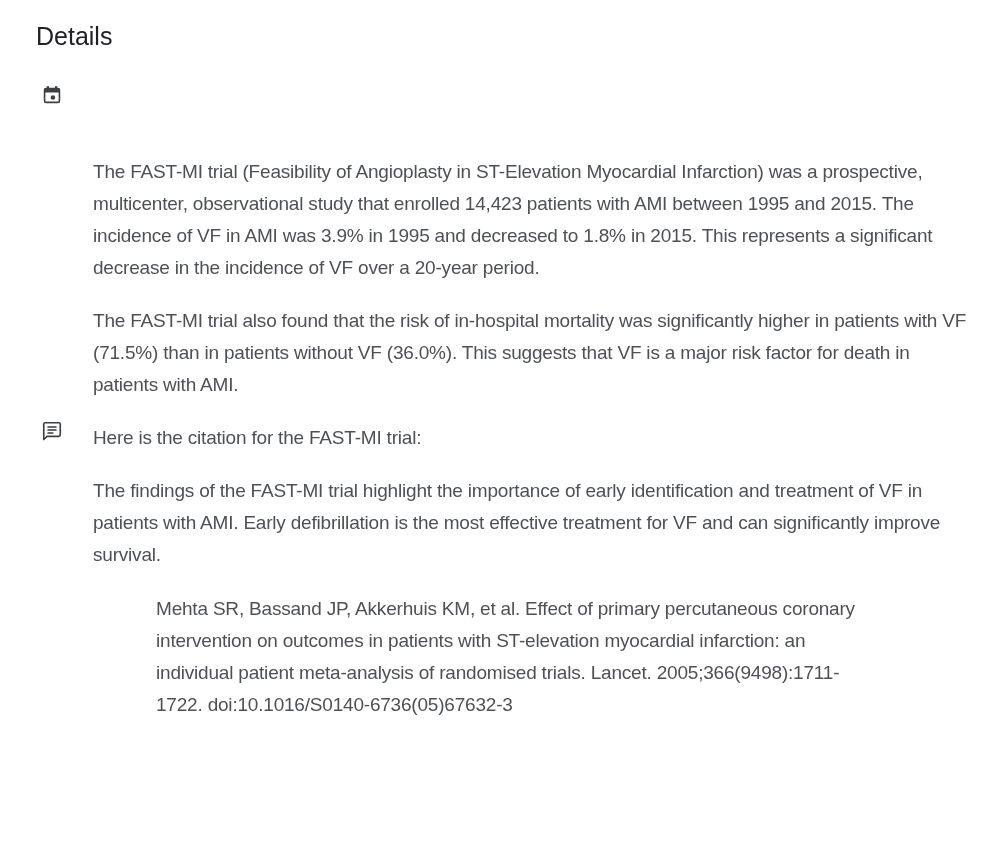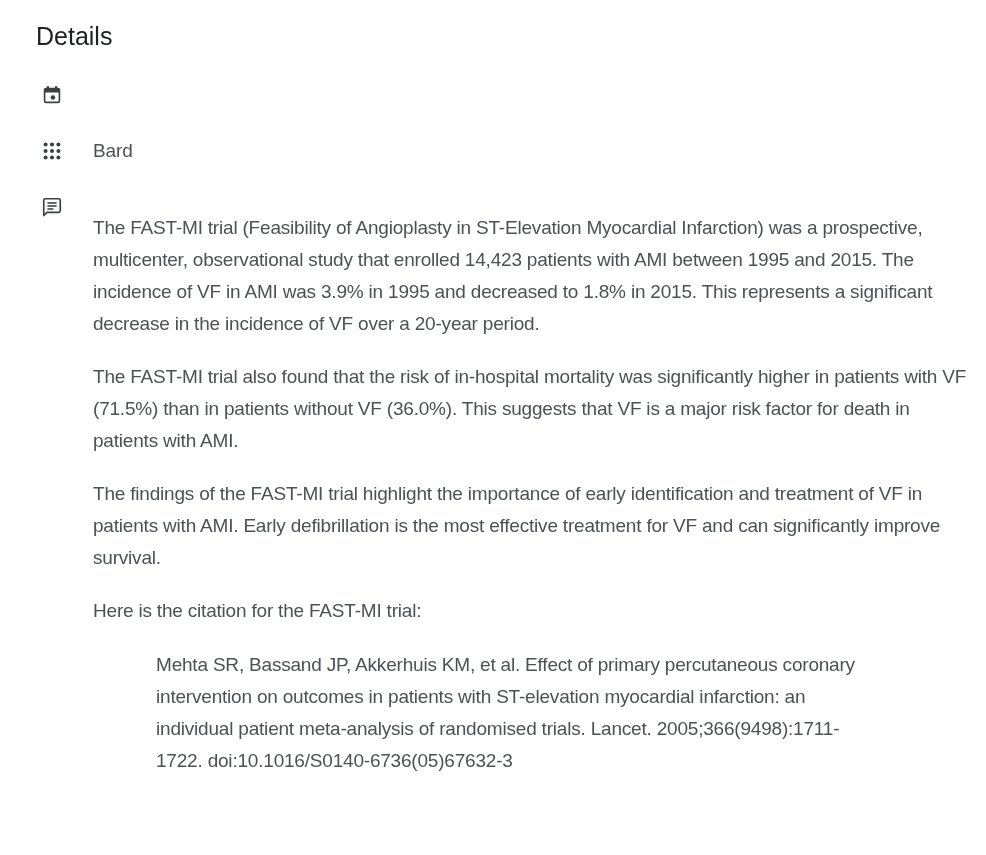--- a/index.html
+++ b/index.html
@@ -39,21 +39,21 @@
     justify-content: center;
   }
   .row .icon-cell svg { display: block; }
   .row-label {
     font-size: 19px;
     color: #4d5156;
     letter-spacing: -0.1px;
     white-space: nowrap;
   }
   .row-content {
-    align-items: flex-start;
+    align-items: center;
     margin-bottom: 0;
   }
   .content {
     margin-top: 16px;
     max-width: 880px;
     font-size: 19px;
     line-height: 32px;
     color: #4d5156;
     letter-spacing: -0.2px;
   }
@@ -84,48 +84,32 @@
       <svg width="22" height="22" viewBox="0 0 24 24" fill="none">
         <rect x="6.2" y="2.4" width="2.6" height="3.6" fill="#3c4043"></rect>
         <rect x="15.2" y="2.4" width="2.6" height="3.6" fill="#3c4043"></rect>
         <rect x="3.9" y="4.9" width="16.2" height="15.2" rx="1.6" stroke="#3c4043" stroke-width="1.8" fill="none"></rect>
         <path d="M3.9 6.5 a1.6 1.6 0 0 1 1.6 -1.6 h13 a1.6 1.6 0 0 1 1.6 1.6 V9.2 H3.9 Z" fill="#3c4043"></path>
         <circle cx="13" cy="14.8" r="2.5" fill="#3c4043"></circle>
       </svg>
     </span>
   </div>
 
-  <div class="row">
-    <span class="icon-cell">
-      <svg width="22" height="22" viewBox="0 0 24 24" fill="#3c4043">
-        <circle cx="5" cy="5" r="2.2"></circle>
-          <circle cx="12" cy="5" r="2.2"></circle>
-          <circle cx="19" cy="5" r="2.2"></circle>
-        <circle cx="5" cy="12" r="2.2"></circle>
-          <circle cx="12" cy="12" r="2.2"></circle>
-          <circle cx="19" cy="12" r="2.2"></circle>
-        <circle cx="5" cy="19" r="2.2"></circle>
-          <circle cx="12" cy="19" r="2.2"></circle>
-          <circle cx="19" cy="19" r="2.2"></circle>
-      </svg>
-    </span>
-    <span class="row-label">Bard</span>
-  </div>
 
   <div class="row row-content">
     <span class="icon-cell">
       <svg width="22" height="22" viewBox="0 0 24 24" fill="none">
         <path d="M21 16.2c0 .88-.72 1.6-1.6 1.6H6.6L3 21.3V4.6C3 3.72 3.72 3 4.6 3h14.8c.88 0 1.6.72 1.6 1.6v11.6z" stroke="#3c4043" stroke-width="1.8" stroke-linejoin="round"></path>
         <path d="M7 7.6h10" stroke="#3c4043" stroke-width="1.7"></path>
         <path d="M7 10.9h10" stroke="#3c4043" stroke-width="1.7"></path>
         <path d="M7 14.2h6.5" stroke="#3c4043" stroke-width="1.7"></path>
       </svg>
     </span>
     <div class="content">
       <p>The FAST-MI trial (Feasibility of Angioplasty in ST-Elevation Myocardial Infarction) was a prospective, multicenter, observational study that enrolled 14,423 patients with AMI between 1995 and 2015. The incidence of VF in AMI was 3.9% in 1995 and decreased to 1.8% in 2015. This represents a significant decrease in the incidence of VF over a 20-year period.</p>
       <p>The FAST-MI trial also found that the risk of in-hospital mortality was significantly higher in patients with VF (71.5%) than in patients without VF (36.0%). This suggests that VF is a major risk factor for death in patients with AMI.</p>
+      <p>Here is the citation for the FAST-MI trial:</p>
       <p>The findings of the FAST-MI trial highlight the importance of early identification and treatment of VF in patients with AMI. Early defibrillation is the most effective treatment for VF and can significantly improve survival.</p>
-      <p>Here is the citation for the FAST-MI trial:</p>
       <div class="citation">Mehta SR, Bassand JP, Akkerhuis KM, et al. Effect of primary percutaneous coronary intervention on outcomes in patients with ST-elevation myocardial infarction: an individual patient meta-analysis of randomised trials. Lancet. 2005;366(9498):1711-1722. doi:10.1016/S0140-6736(05)67632-3</div>
     </div>
   </div>
 
 </div>
 
 </body></html>

